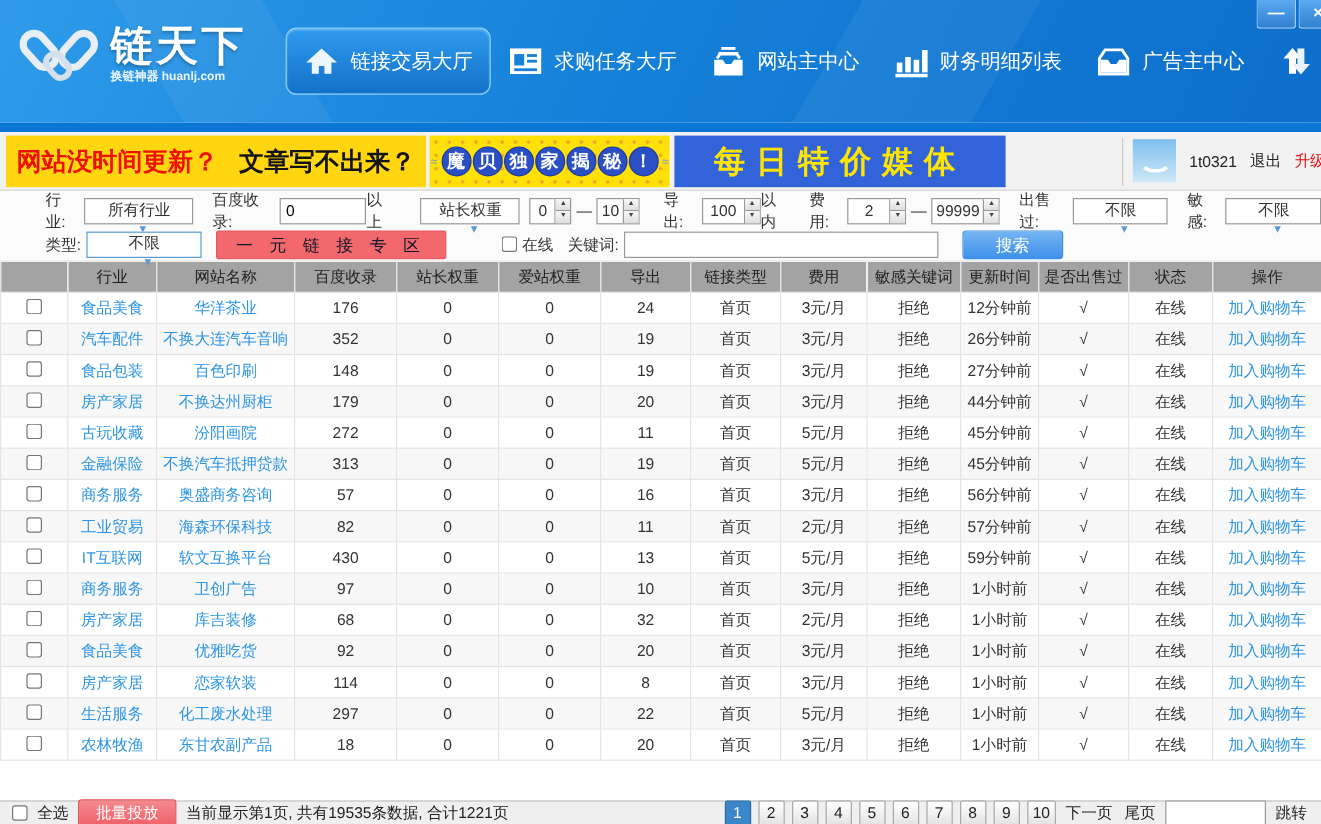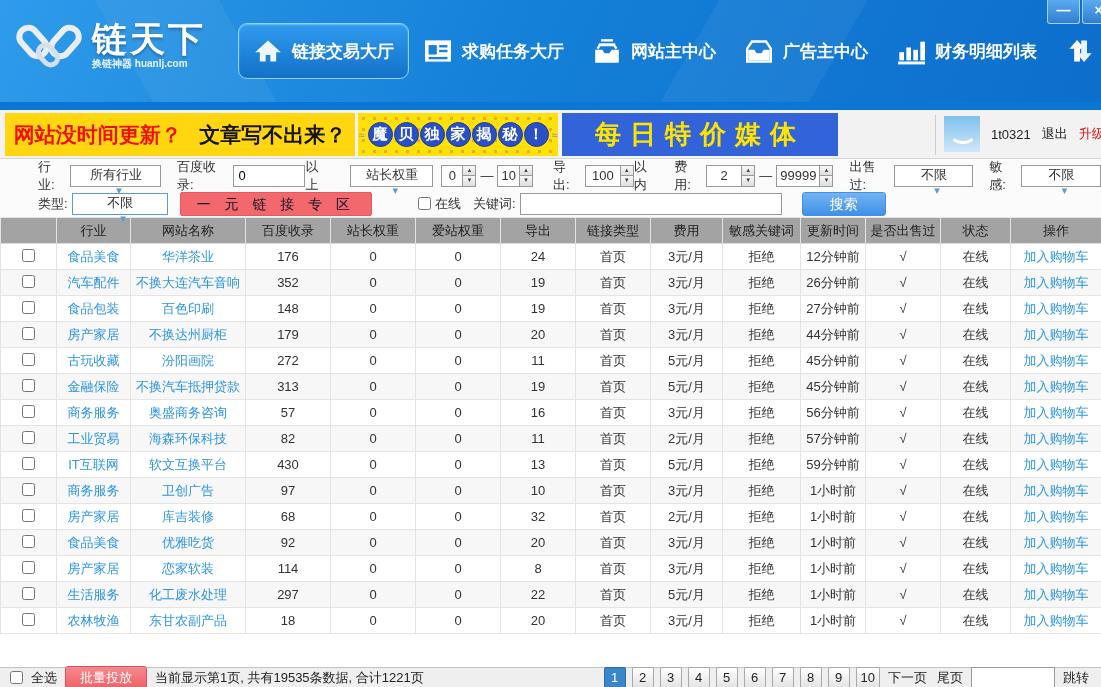--- a/index.html
+++ b/index.html
@@ -15,21 +15,21 @@
   .header:after { content:''; position:absolute; right:40px; top:-60px; width:700px; height:300px;
     background:linear-gradient(120deg,transparent 45%,rgba(255,255,255,.05) 45%,rgba(255,255,255,.05) 62%,transparent 62%); }
   .hstrip { height:8px; background:#0b76d4; }
   .logo { position:absolute; left:16px; top:20px; display:flex; align-items:center; gap:10px; z-index:2; }
   .logo-text .cn { font-size:35px; color:#fff; font-weight:bold; letter-spacing:3px;
     text-shadow:0 2px 3px rgba(0,0,0,.28); line-height:36px; }
   .logo-text .sub { font-size:10px; color:#eaf4fd; font-weight:bold; }
   .nav { position:absolute; left:238px; right:14px; top:0; height:102px;
     display:flex; align-items:center; justify-content:space-between; z-index:2; }
   .nav-item { display:flex; align-items:center; gap:9px; color:#fff; font-size:17px;
-    padding:13px 14px; cursor:pointer; white-space:nowrap;font-weight:bold; }
+    padding:13px 14px; cursor:pointer; white-space:nowrap; }
   .nav-item.active { border:1px solid #8fd0f8; border-radius:9px;
     background:linear-gradient(180deg,#2f9bee,#1271c8); box-shadow:inset 0 1px 2px rgba(255,255,255,.35); }
   .nav-item svg { display:block; }
   .winbtns { position:absolute; top:0; right:-14px; display:flex; gap:2px; z-index:3; }
   .winbtn { width:33px; height:24px; background:linear-gradient(#5aabf0,#2f7fd0);
     border:1px solid #a6cdf0; border-top:none; color:#fff; font-size:14px; font-weight:bold;
     text-align:center; line-height:21px; border-radius:0 0 3px 3px; cursor:pointer; }
 
   
   .bannerbar { position:relative; height:49px; background:#f2f2f2; border-bottom:1px solid #d6d6d6; }
@@ -143,35 +143,35 @@
       <div class="nav-item">
         <svg width="30" height="26" viewBox="0 0 24 22">
           <rect x="7" y="1" width="10" height="2" fill="#fff"></rect>
           <rect x="5" y="4.5" width="14" height="2" fill="#fff"></rect>
           <path d="M2 10 H8 L10 13 H14 L16 10 H22 V21 H2 Z" fill="#fff"></path>
           <path d="M4 9 L6 6 H18 L20 9" stroke="#fff" stroke-width="2" fill="none"></path>
         </svg>
         <span>网站主中心</span>
       </div>
       <div class="nav-item">
-        <svg width="30" height="26" viewBox="0 0 24 22">
-          <path d="M2 9 L6 3 H18 L22 9 V20 H2 Z" fill="none" stroke="#fff" stroke-width="2"></path>
-          <path d="M3 10 H8 L10 13 H14 L16 10 H21 V19 H3 Z" fill="#fff"></path>
-        </svg>
-        <span>广告主中心</span>
-      </div>
-      <div class="nav-item">
         <svg width="30" height="28" viewBox="0 0 24 24">
           <rect x="2" y="13" width="4" height="7" fill="#fff"></rect>
           <rect x="8" y="9" width="4" height="11" fill="#fff"></rect>
           <rect x="14" y="11" width="4" height="9" fill="#fff"></rect>
           <rect x="20" y="4" width="4" height="16" fill="#fff"></rect>
           <rect x="1" y="21" width="23" height="2.5" fill="#fff"></rect>
         </svg>
         <span>财务明细列表</span>
+      </div>
+      <div class="nav-item">
+        <svg width="30" height="26" viewBox="0 0 24 22">
+          <path d="M2 9 L6 3 H18 L22 9 V20 H2 Z" fill="none" stroke="#fff" stroke-width="2"></path>
+          <path d="M3 10 H8 L10 13 H14 L16 10 H21 V19 H3 Z" fill="#fff"></path>
+        </svg>
+        <span>广告主中心</span>
       </div>
       <div class="nav-item">
         <svg width="30" height="28" viewBox="0 0 24 24">
           <path d="M7 21 V10 H3 L9.5 2.5 L16 10 H12 V21 Z" fill="#fff"></path>
           <path d="M13 3 V14 H9 L15.5 21.5 L22 14 H18 V3 Z" fill="#eaf3fb"></path>
         </svg>
 
       </div>
     </div>
 

